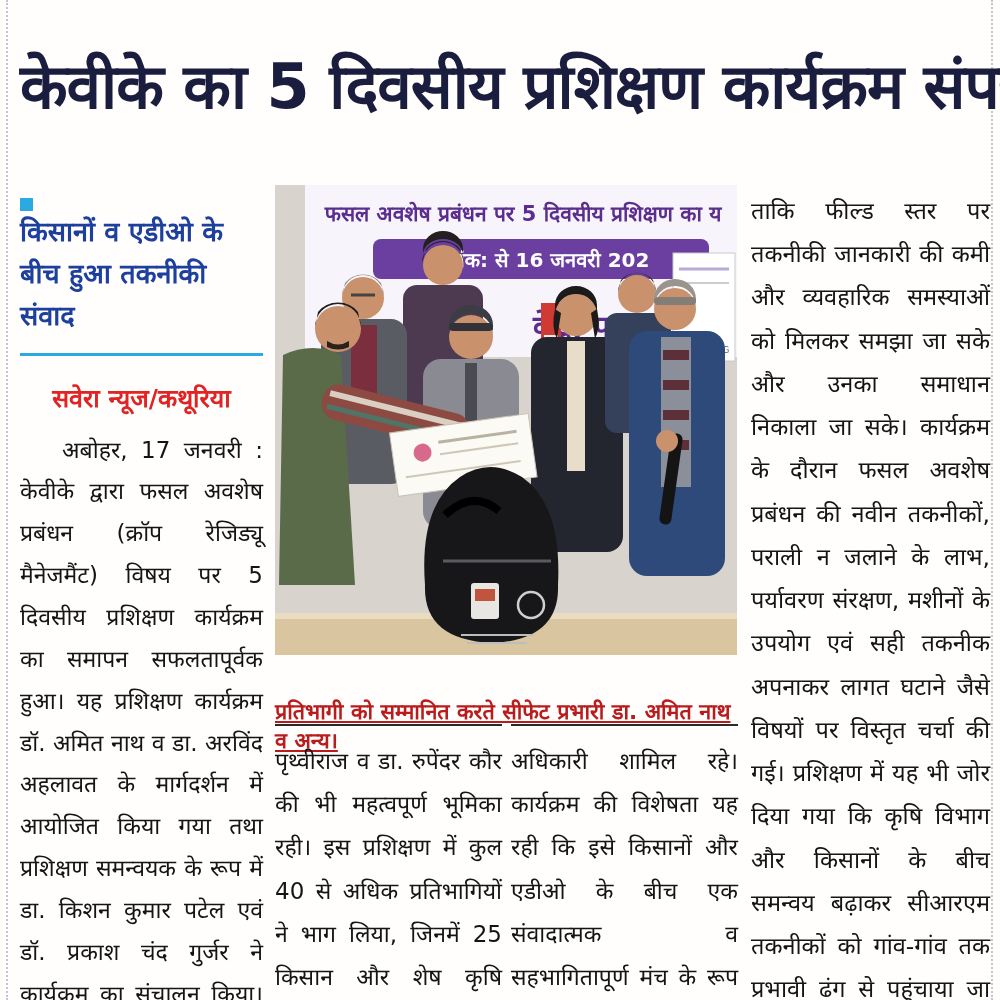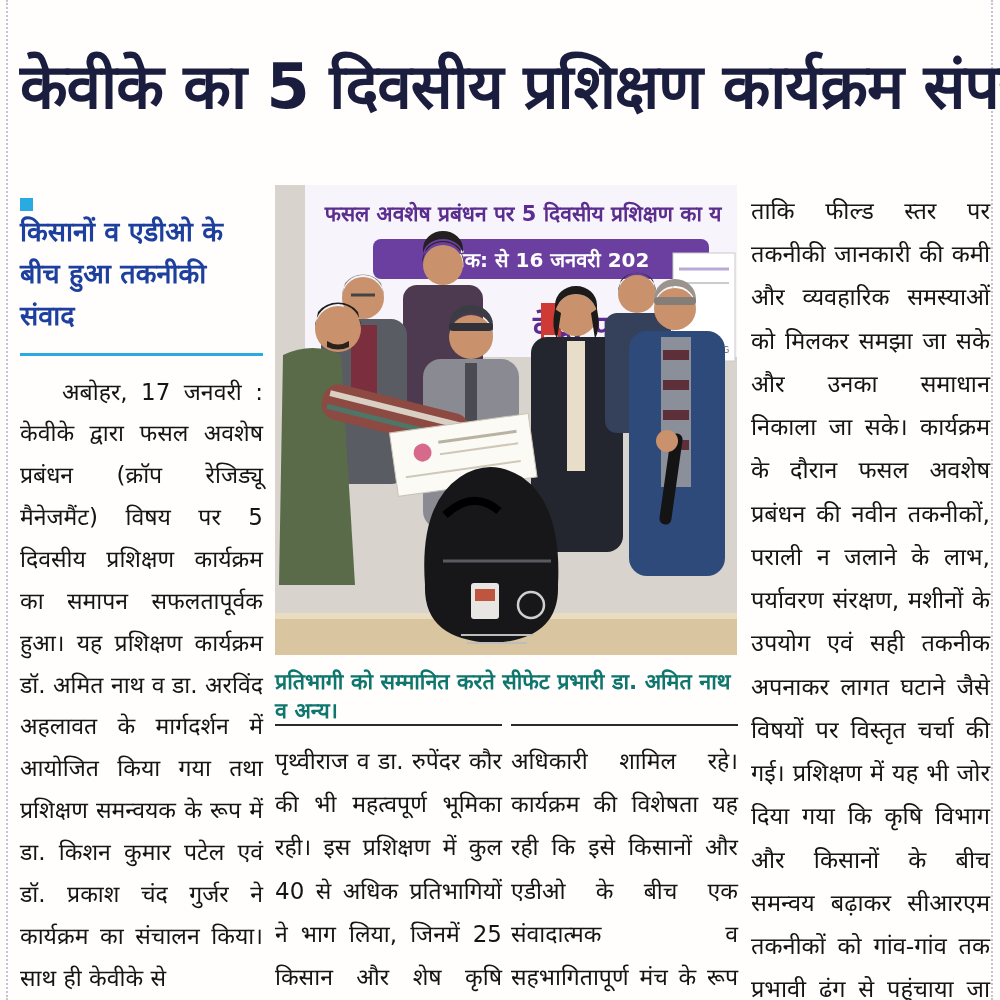--- a/index.html
+++ b/index.html
@@ -26,22 +26,22 @@
   .byline{margin-top:24px;text-align:center;font-size:25px;font-weight:700;color:#e02424;}
   .body-left{
     margin-top:16px;font-size:23px;line-height:1.82;text-align:justify;
     text-indent:42px;color:#141414;
   }
 
   
   .photo{position:absolute;left:275px;top:185px;width:462px;height:470px;background:#eab308;}
   .photo svg{display:block;}
   .caption{
-    position:absolute;left:275px;top:666px;width:462px;
-    font-size:21.5px;font-weight:700;color:#0f766e;
+    position:absolute;left:275px;top:696px;width:462px;
+    font-size:21.5px;font-weight:700;color:#b91c1c;text-decoration:underline;
   }
 
   
   .bcol{
     position:absolute;top:724px;width:227px;border-top:2px solid #2a2a2a;padding-top:14px;
     font-size:23px;line-height:1.88;text-align:justify;color:#141414;
   }
   .bcol1{left:275px;}
   .bcol2{left:511px;}
 
@@ -59,20 +59,21 @@
   <div class="edge-line edge-right"></div>
 
   <div class="headline">केवीके का 5 दिवसीय प्रशिक्षण कार्यक्रम संपन्न</div>
 
   <div class="left-col">
     <div class="subhead-row">
       <div class="bullet"></div>
       <div class="subhead">किसानों व एडीओ के बीच हुआ तकनीकी संवाद</div>
     </div>
     <div class="cyan-rule"></div>
+    <div class="byline">सवेरा न्यूज/कथूरिया</div>
     <div class="body-left">अबोहर, 17 जनवरी : केवीके द्वारा फसल अवशेष प्रबंधन (क्रॉप रेजिड्यू मैनेजमैंट) विषय पर 5 दिवसीय प्रशिक्षण कार्यक्रम का समापन सफलतापूर्वक हुआ। यह प्रशिक्षण कार्यक्रम डॉ. अमित नाथ व डा. अरविंद अहलावत के मार्गदर्शन में आयोजित किया गया तथा प्रशिक्षण समन्वयक के रूप में डा. किशन कुमार पटेल एवं डॉ. प्रकाश चंद गुर्जर ने कार्यक्रम का संचालन किया। साथ ही केवीके से</div>
   </div>
 
   <div class="photo">
     <svg width="462" height="470" viewBox="0 0 462 470" xmlns="http://www.w3.org/2000/svg">
 
       <rect x="0" y="0" width="462" height="470" fill="#d8d3cc"></rect>
       <rect x="30" y="0" width="432" height="172" fill="#f7f5fb"></rect>
       <text x="248" y="36" font-size="21" font-weight="bold" fill="#5b2d8e" text-anchor="middle">फसल अवशेष प्रबंधन पर 5 दिवसीय प्रशिक्षण का य</text>
       <rect x="98" y="54" width="336" height="40" rx="8" fill="#6b3fa0"></rect>

